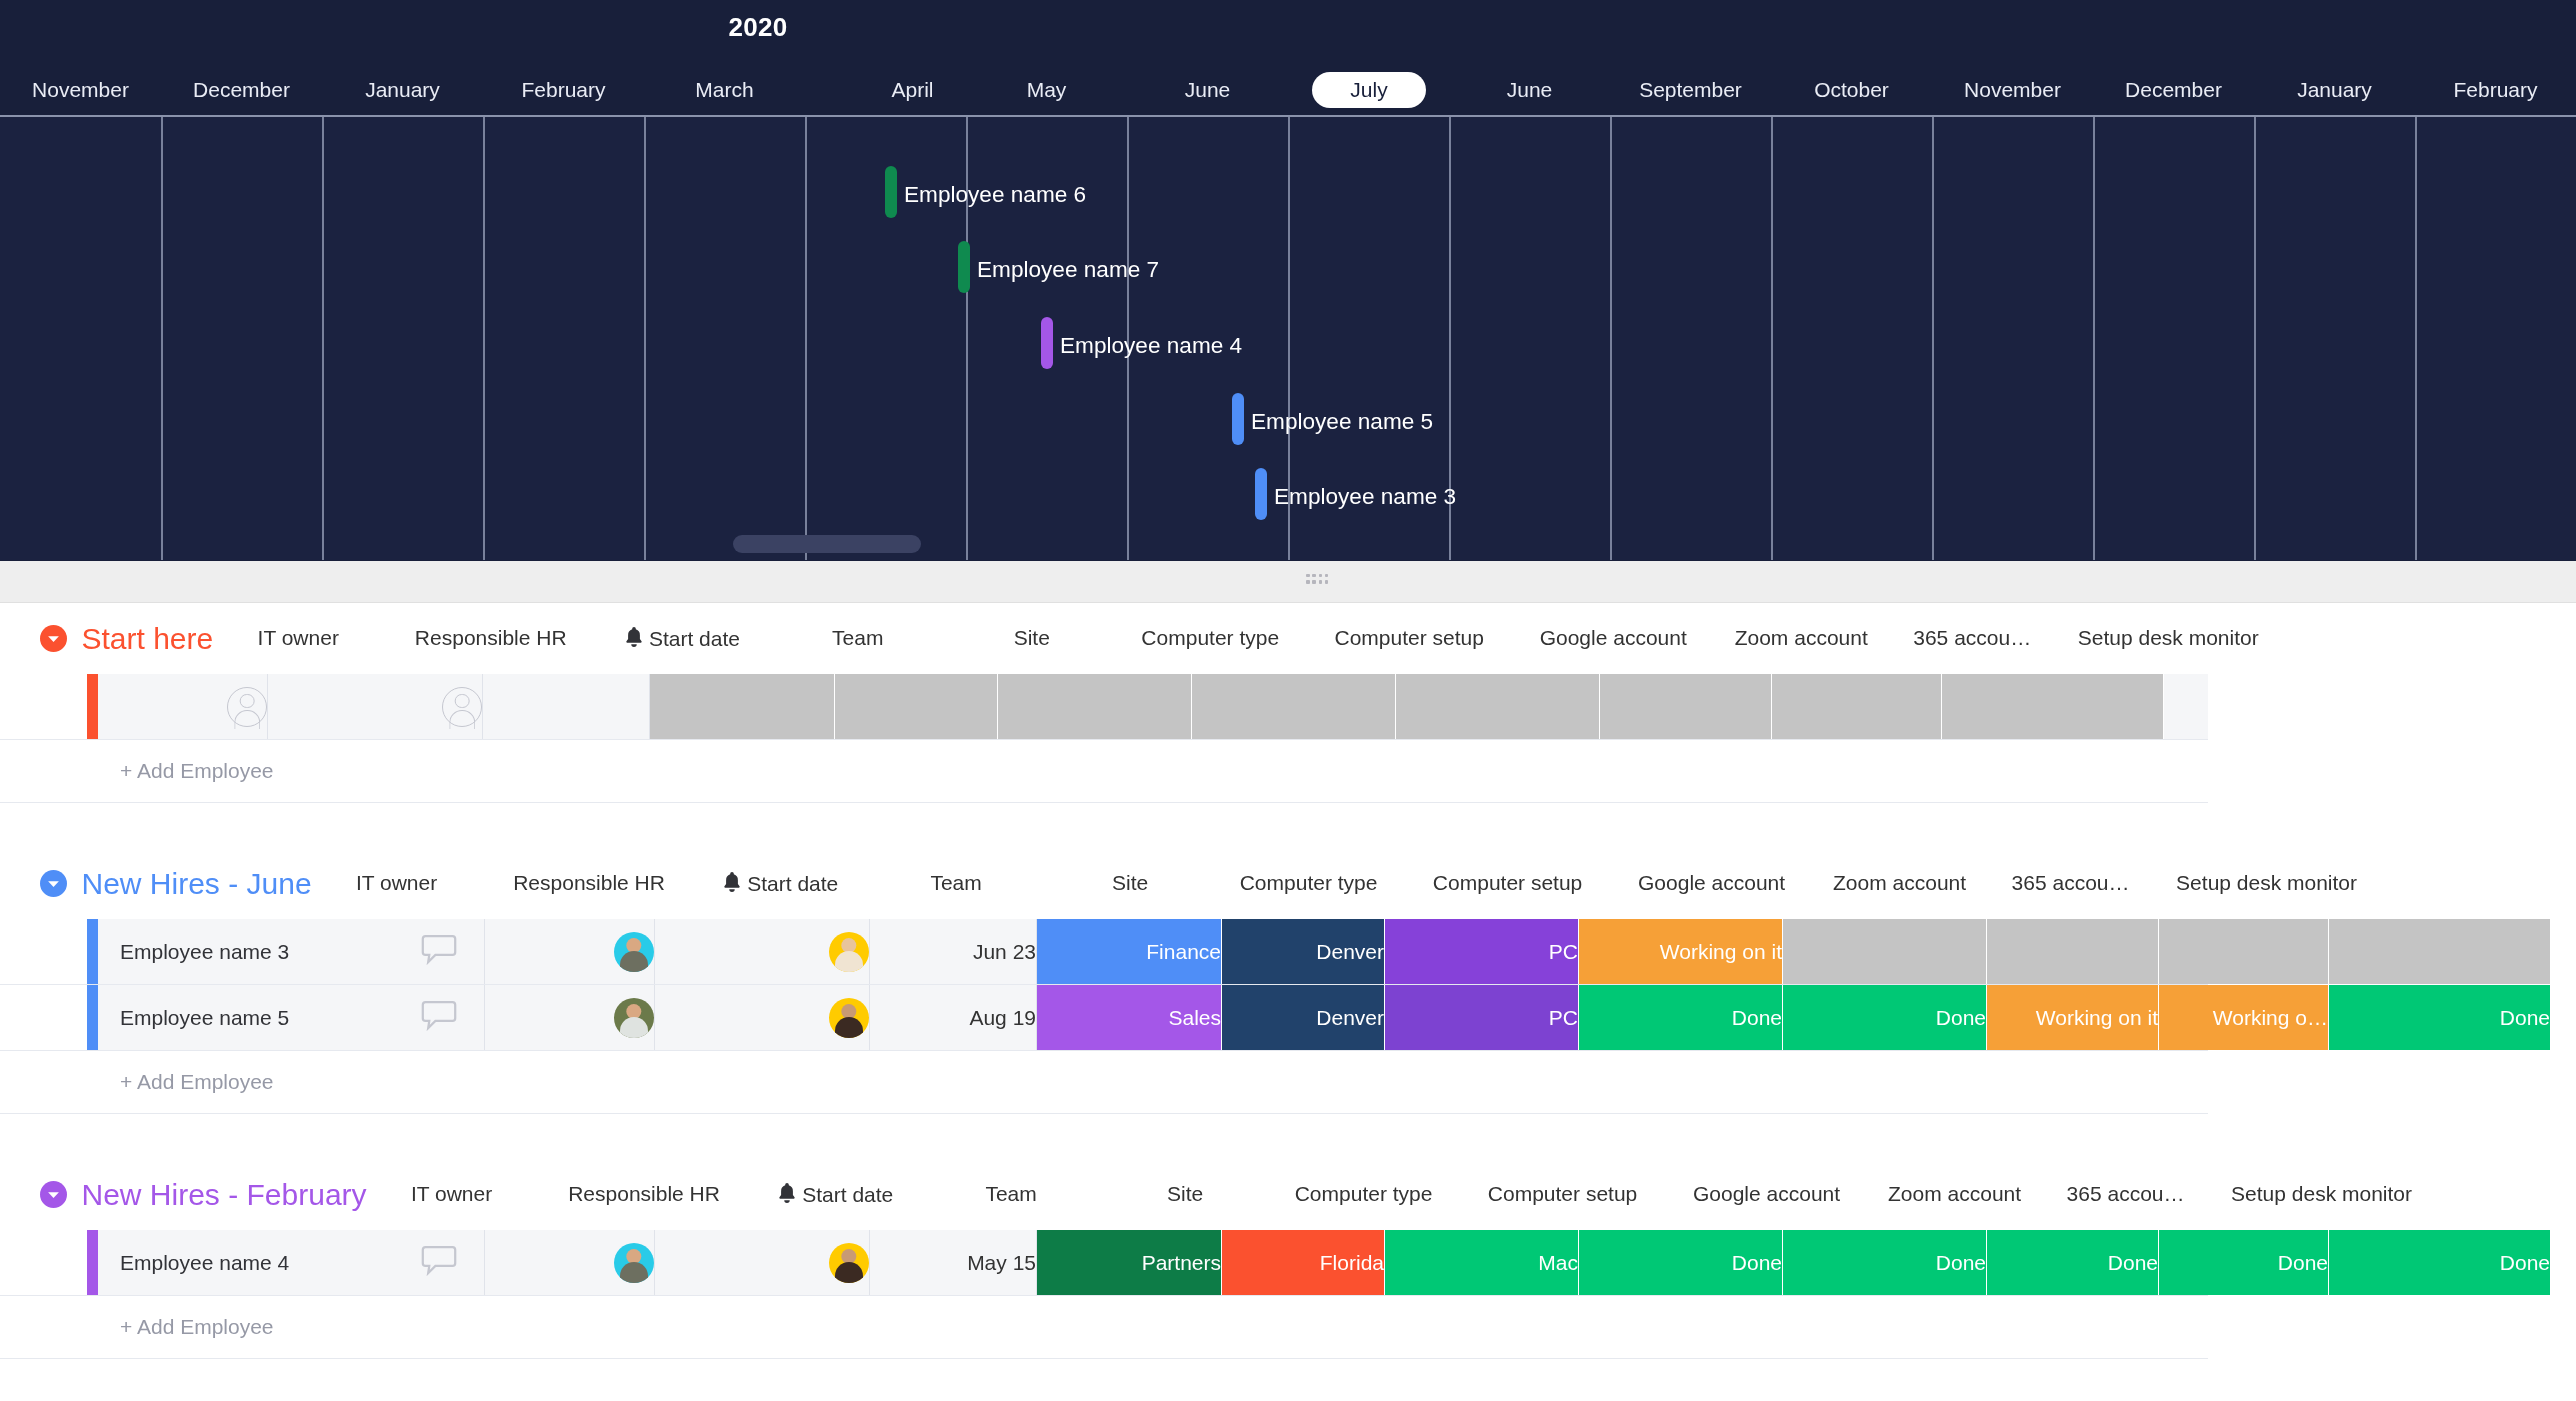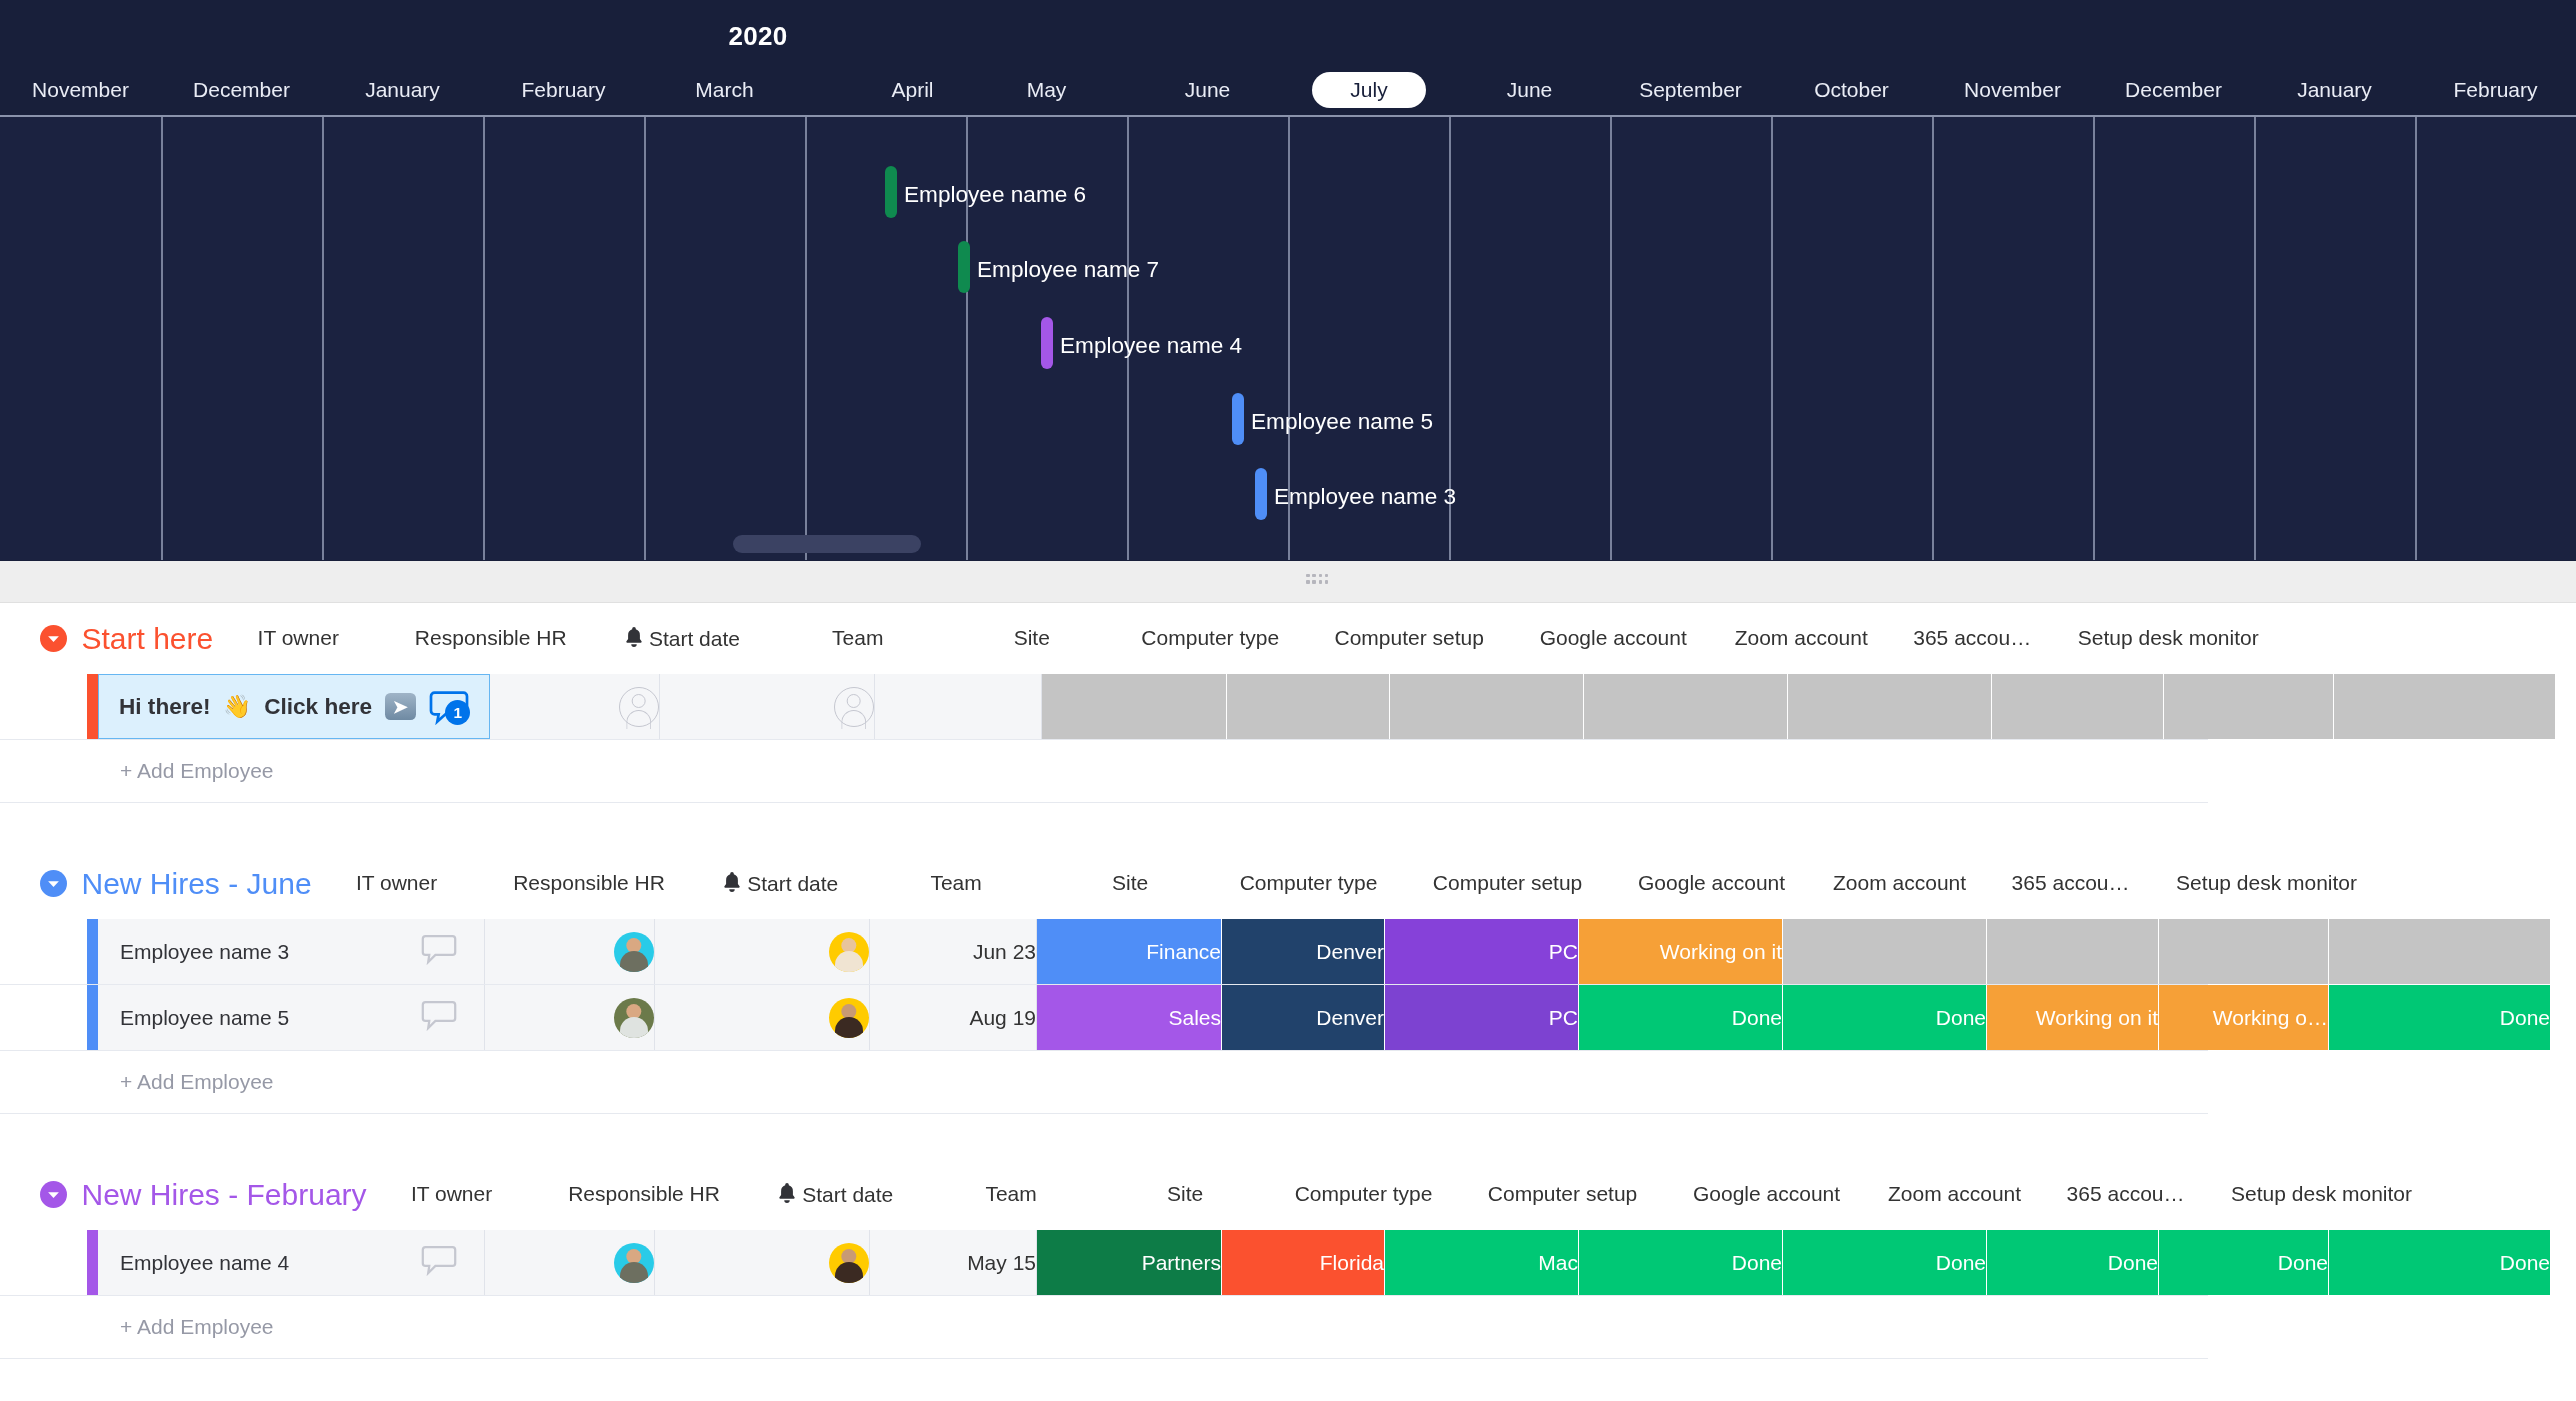--- a/index.html
+++ b/index.html
@@ -14,21 +14,21 @@
   .timeline {
     position: relative;
     width: 2576px;
     height: 561px;
     background: #181f3a;
     overflow: hidden;
   }
   .tl-topbar { position: relative; height: 72px; }
   .tl-year {
     position: absolute;
-    left: 0; right: 0; top: 21px;
+    left: 0; right: 0; top: 12px;
     text-align: center;
     color: #ffffff;
     font-size: 26px;
     font-weight: 700;
     letter-spacing: 0.3px;
   }
   .tl-year-inner { display:inline-block; transform: translateX(-530px); }
 
   .tl-months {
     position: relative;
@@ -327,29 +327,20 @@
           <div class="grp-col" style="width: 204px;"><span>Computer setup</span></div>
           <div class="grp-col" style="width: 204px;"><span>Google account</span></div>
           <div class="grp-col" style="width: 172px;"><span>Zoom account</span></div>
           <div class="grp-col" style="width: 170px;"><span>365 accou…</span></div>
           <div class="grp-col" style="width: 222px;"><span>Setup desk monitor</span></div>
         </div>
       </div>
       <div class="row">
         <div class="row-spacer"></div>
         <div class="row-color" style="background: rgb(251, 81, 47);"></div>
-        <div class="hi-cell" style="flex: 0 0 387px;">
-          <span>Hi there!</span>
-          <span>👋</span>
-          <span>Click here</span>
-          <span class="arrow-emoji">➤</span>
-          <span class="bubble"><svg class="chat-icon" viewBox="0 0 44 40">
-              <path d="M6 3h32a4 4 0 0 1 4 4v16a4 4 0 0 1-4 4H18l-9 8 1.5-8H6a4 4 0 0 1-4-4V7a4 4 0 0 1 4-4z" fill="none" stroke="#0073ea" stroke-width="3"></path>
-            </svg><span class="badge">1</span></span>
-        </div>
         <div class="cell plain" style="flex: 0 0 170px;">
           <div class="avatar-empty"></div>
         </div>
         <div class="cell plain" style="flex: 0 0 215px;">
           <div class="avatar-empty"></div>
         </div>
         <div class="cell plain" style="flex: 0 0 167px;">
           <span></span>
         </div>
         <div class="cell empty" style="flex: 0 0 185px;"></div>

